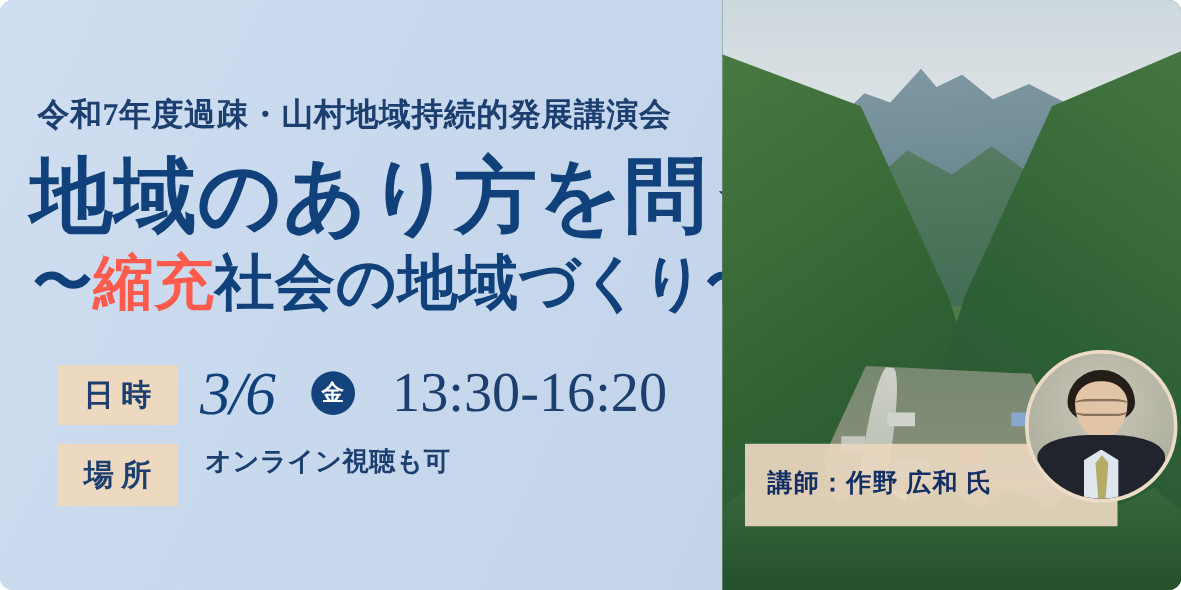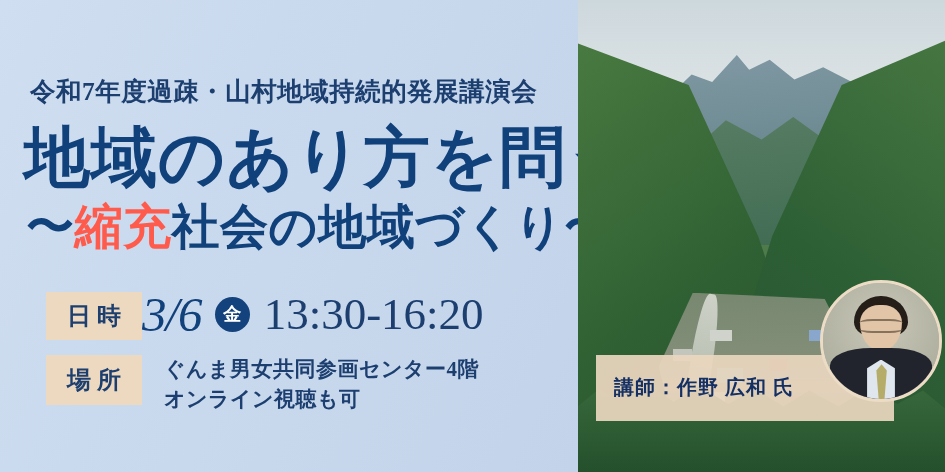--- a/index.html
+++ b/index.html
@@ -11,20 +11,21 @@
   body {
     font-family: "Liberation Serif", "DejaVu Serif", serif;
   }
 
   .banner {
     position: relative;
     width: 945px;
     height: 472px;
     overflow: hidden;
     background: linear-gradient(100deg, #cddcef 0%, #c7d7ec 45%, #c3d4ea 100%);
+    border-radius: 10px;
   }
 
   
   .left-panel {
     position: absolute;
     left: 0;
     top: 0;
     width: 578px;
     height: 472px;
     background: linear-gradient(115deg, #cfdef0 0%, #c8d8ed 50%, #c3d4ea 100%);
@@ -93,21 +94,23 @@
     display: flex;
     align-items: center;
     justify-content: center;
     box-sizing: border-box;
   }
   .tag-place { height: 50px; }
 
   .date-wrap {
     display: flex;
     align-items: center;
+    margin-left: 18px;
     height: 44px;
+    gap: 16px;
   }
   .date-big {
     font-size: 49px;
     font-style: italic;
     font-weight: 400;
     color: #11417a;
     line-height: 1;
     letter-spacing: -1px;
   }
   .dow-badge {
@@ -330,21 +333,20 @@
         <div class="date-wrap">
           <span class="date-big">3/6</span>
           <span class="dow-badge">金</span>
           <span class="time-text">13:30-16:20</span>
         </div>
       </div>
 
       <div class="row row-place">
         <div class="tag tag-place">場所</div>
         <div class="place-lines">
-          <div>ぐんま男女共同参画センター4階</div>
           <div>オンライン視聴も可</div>
         </div>
       </div>
 
     </div>
   </div>
 
   <div class="photo">
     <div class="photo-sky"></div>
     <div class="ridge-far"></div>

